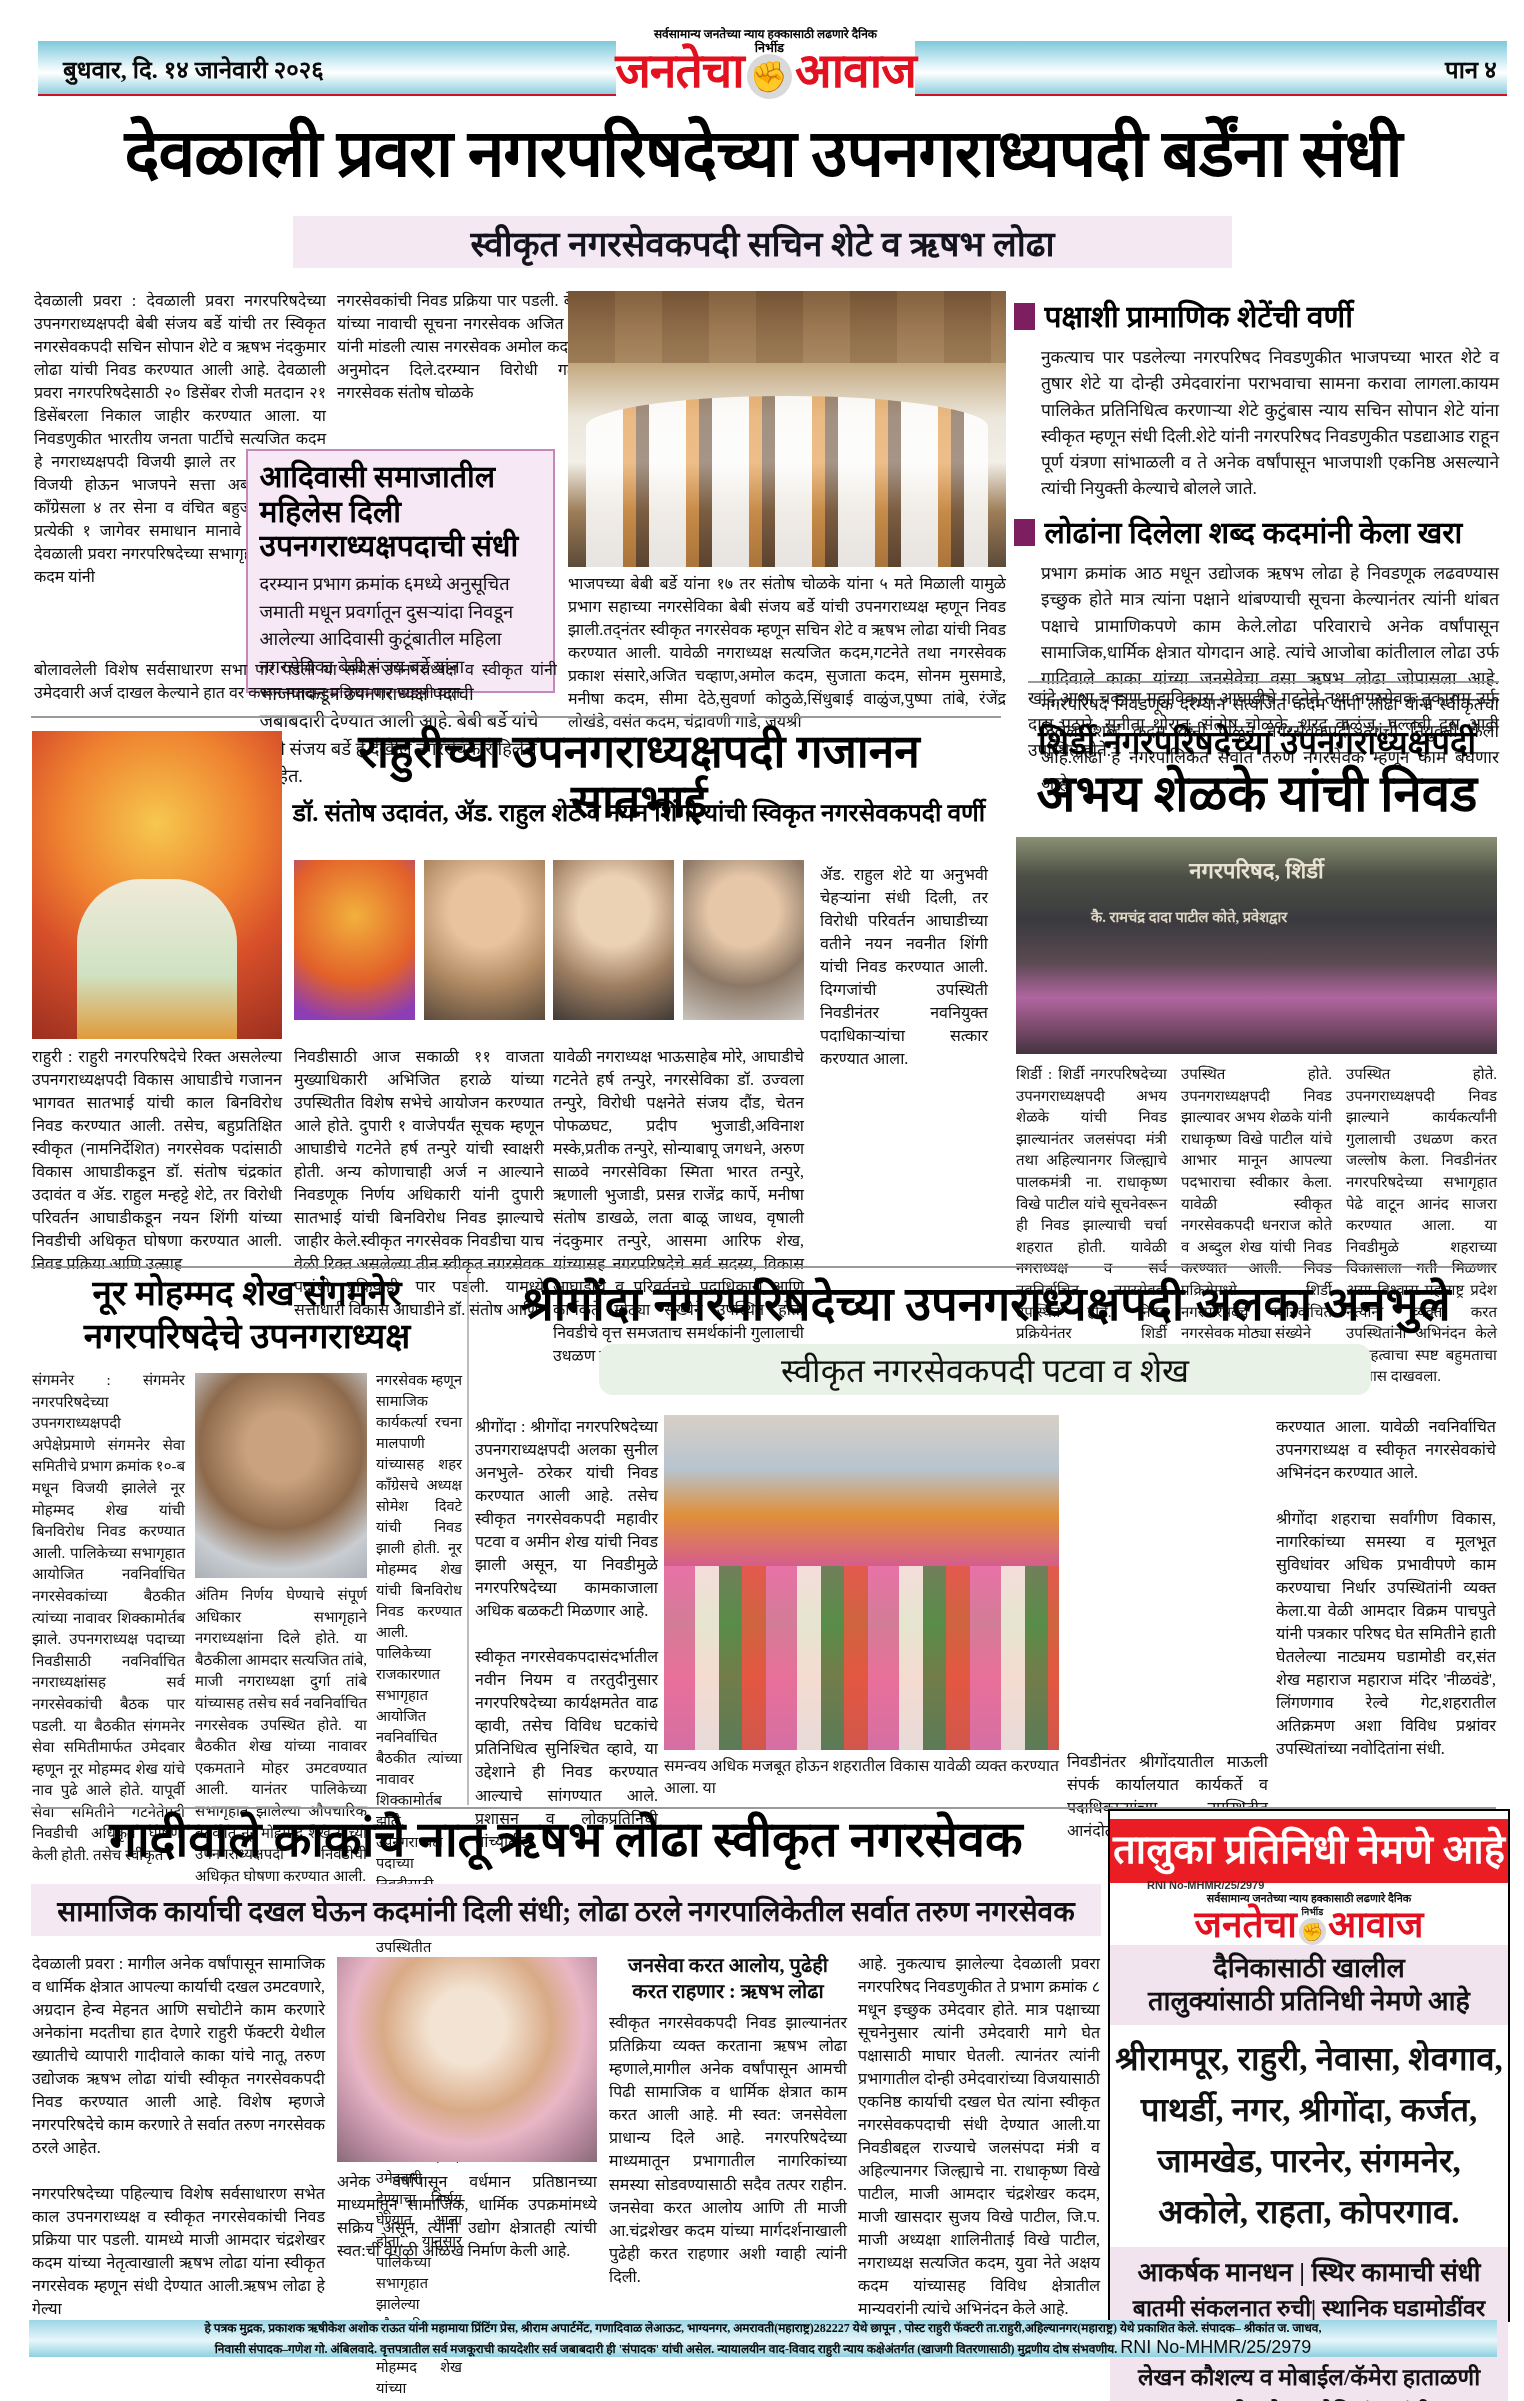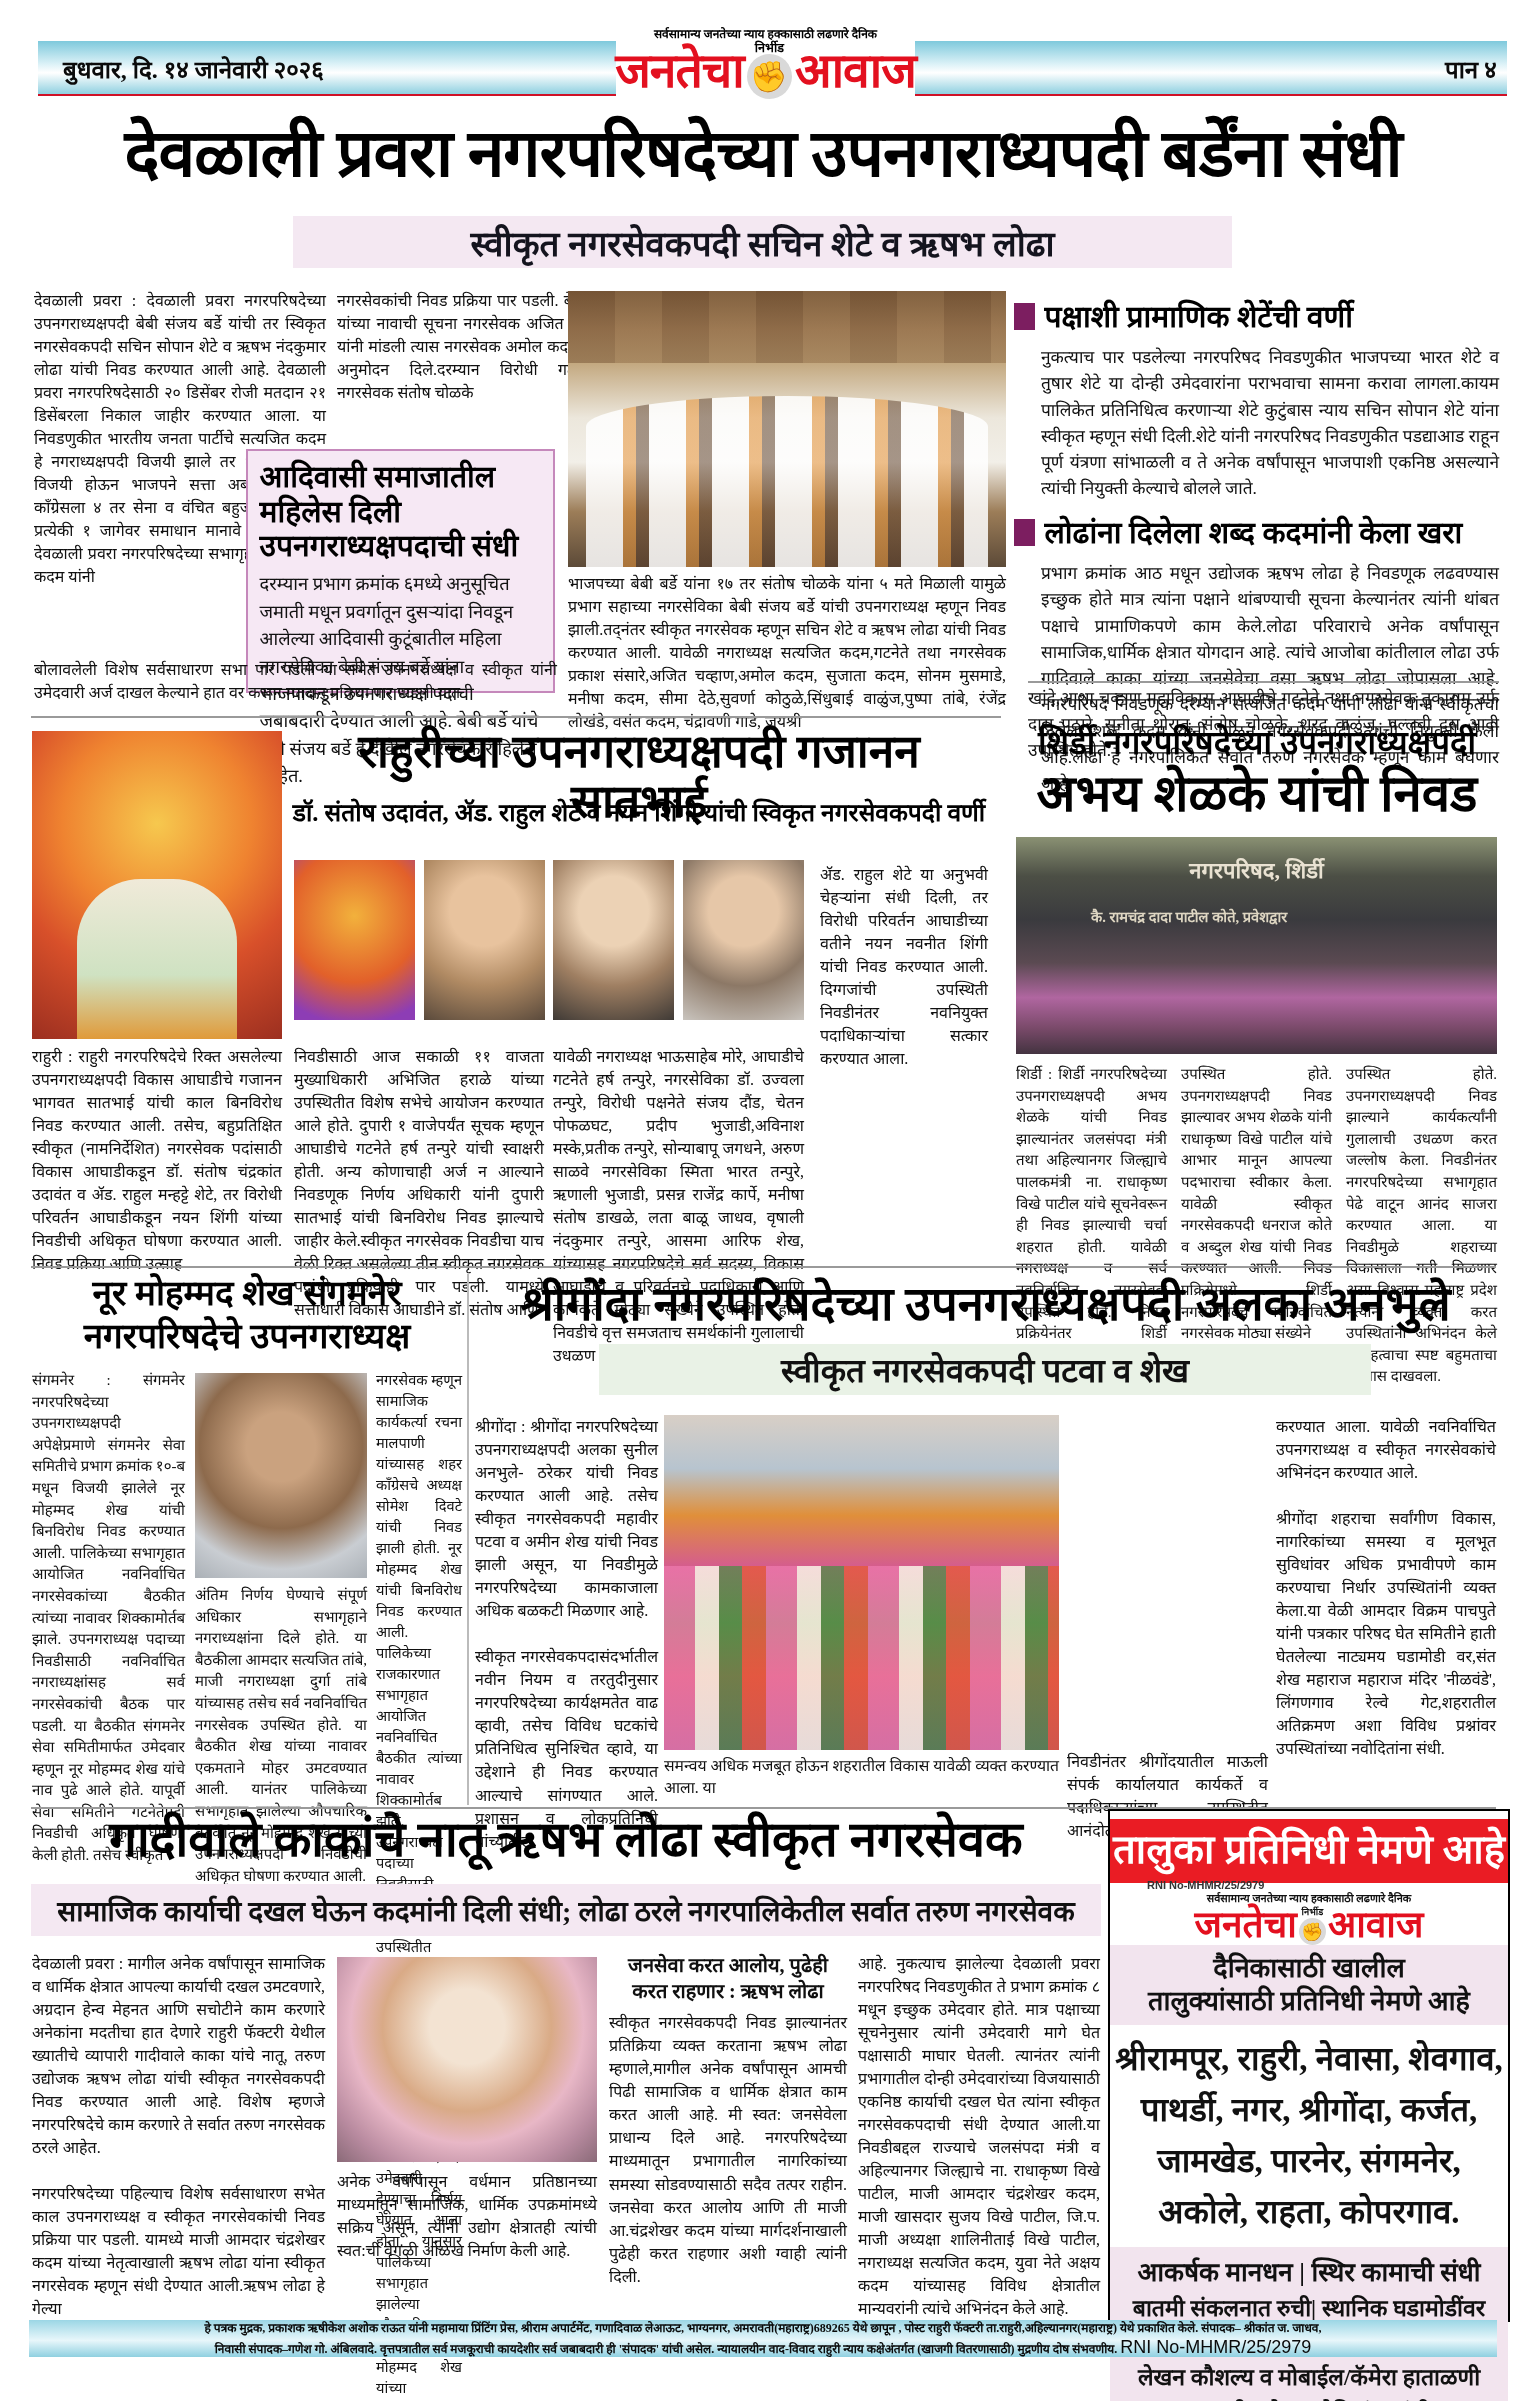--- a/index.html
+++ b/index.html
@@ -157,21 +157,21 @@
   <div class="secthead" style="left:31px;top:1318px;width:432px;font-size:35px;">नगरपरिषदेचे उपनगराध्यक्ष</div>
   <div class="col serifc" style="left:32px;top:1370px;width:153px;height:434px;font-size:15px;">संगमनेर : संगमनेर नगरपरिषदेच्या उपनगराध्यक्षपदी अपेक्षेप्रमाणे संगमनेर सेवा समितीचे प्रभाग क्रमांक १०-ब मधून विजयी झालेले नूर मोहम्मद शेख यांची बिनविरोध निवड करण्यात आली. पालिकेच्या सभागृहात आयोजित नवनिर्वाचित नगरसेवकांच्या बैठकीत त्यांच्या नावावर शिक्कामोर्तब झाले. उपनगराध्यक्ष पदाच्या निवडीसाठी नवनिर्वाचित नगराध्यक्षांसह सर्व नगरसेवकांची बैठक पार पडली. या बैठकीत संगमनेर सेवा समितीमार्फत उमेदवार म्हणून नूर मोहम्मद शेख यांचे नाव पुढे आले होते. यापूर्वी सेवा समितीने गटनेतेपदी निवडीची अधिकृत घोषणा केली होती. तसेच स्वीकृत</div>
   <div class="photo" style="left:195px;top:1373px;width:172px;height:205px;
        background:radial-gradient(circle at 50% 36%,#caa27f 22%,#8d6a4c 52%,#c9cdd2 78%,#aab0b6 100%);"></div>
   <div class="col serifc" style="left:195px;top:1585px;width:172px;height:220px;font-size:15px;">अंतिम निर्णय घेण्याचे संपूर्ण अधिकार सभागृहाने नगराध्यक्षांना दिले होते. या बैठकीला आमदार सत्यजित तांबे, माजी नगराध्यक्षा दुर्गा तांबे यांच्यासह तसेच सर्व नवनिर्वाचित नगरसेवक उपस्थित होते. या बैठकीत शेख यांच्या नावावर एकमताने मोहर उमटवण्यात आली. यानंतर पालिकेच्या सभागृहात झालेल्या औपचारिक बैठकीत नूर मोहम्मद शेख यांच्या उपनगराध्यक्षपदी निवडीची अधिकृत घोषणा करण्यात आली.</div>
   <div class="col serifc" style="left:376px;top:1370px;width:86px;height:434px;font-size:14.6px;">नगरसेवक म्हणून सामाजिक कार्यकर्त्या रचना मालपाणी यांच्यासह शहर काँग्रेसचे अध्यक्ष सोमेश दिवटे यांची निवड झाली होती. नूर मोहम्मद शेख यांची बिनविरोध निवड करण्यात आली. पालिकेच्या राजकारणात सभागृहात आयोजित नवनिर्वाचित बैठकीत त्यांच्या नावावर शिक्कामोर्तब झाले. उपनगराध्यक्ष पदाच्या निवडीसाठी माजी आमदार यांच्या उपस्थितीत नवनिर्वाचित नगराध्यक्षांसह सर्व नगरसेवकांची बैठक पार पडली. या बैठकीत संगमनेर सेवा समितीच्या उमेदवारास उपनगराध्यक्षपदी उमेदवारी देण्याचा निर्णय घेण्यात आला होता. यानुसार पालिकेच्या सभागृहात झालेल्या औपचारिक बैठकीत नूर मोहम्मद शेख यांच्या उपनगराध्यक्षपदी निवडीची अधिकृत घोषणा करण्यात आली.</div>
 
   <div class="vrule" style="left:467px;top:1274px;height:531px;"></div>
 
   <div class="secthead" style="left:473px;top:1279px;width:1025px;font-size:47px;">श्रीगोंदा नगरपरिषदेच्या उपनगराध्यक्षपदी अलका अनभुले</div>
-  <div class="greenband" style="left:599px;top:1344px;width:772px;height:51px;font-size:33px;font-weight:bold;">स्वीकृत नगरसेवकपदी पटवा व शेख</div>
+  <div class="greenband" style="left:599px;top:1344px;width:772px;height:51px;font-size:33px;font-weight:normal;border-radius:14px;">स्वीकृत नगरसेवकपदी पटवा व शेख</div>
   <div class="col" style="left:475px;top:1415px;width:183px;height:390px;white-space:pre-line;">श्रीगोंदा : श्रीगोंदा नगरपरिषदेच्या उपनगराध्यक्षपदी अलका सुनील अनभुले- ठरेकर यांची निवड करण्यात आली आहे. तसेच स्वीकृत नगरसेवकपदी महावीर पटवा व  अमीन शेख यांची निवड झाली असून, या निवडीमुळे नगरपरिषदेच्या कामकाजाला अधिक बळकटी मिळणार आहे.
 
 स्वीकृत नगरसेवकपदासंदर्भातील नवीन नियम व तरतुदीनुसार नगरपरिषदेच्या कार्यक्षमतेत वाढ व्हावी, तसेच विविध घटकांचे प्रतिनिधित्व सुनिश्चित व्हावे, या उद्देशाने ही निवड करण्यात आल्याचे सांगण्यात आले. प्रशासन व लोकप्रतिनिधी यांच्यातील</div>
   <div class="photo" style="left:664px;top:1415px;width:395px;height:335px;
        background:linear-gradient(180deg,#d8cfc6 0%,#b7c4cf 16%,#e08f3a 30%,#d45a92 46%,#6f8f4e 62%,#d94e54 78%,#7a4a8a 100%);">
     <div style="position:absolute;left:0;bottom:0;width:100%;height:55%;background:
          repeating-linear-gradient(90deg,rgba(236,120,170,.8) 0 31px,rgba(250,244,230,.85) 31px 55px,rgba(80,140,70,.75) 55px 78px,rgba(230,90,60,.8) 78px 102px);"></div>
   </div>
   <div class="caption" style="left:664px;top:1755px;width:395px;height:50px;">समन्वय अधिक मजबूत होऊन शहरातील विकास यावेळी व्यक्त करण्यात आला. या</div>
   <div class="col" style="left:1067px;top:1750px;width:201px;height:152px;">निवडीनंतर श्रीगोंदयातील माऊली संपर्क कार्यालयात कार्यकर्ते व पदाधिकाऱ्यांच्या उपस्थितीत आनंदोत्सव साजरा</div>
@@ -217,21 +217,21 @@
     <div class="ad-pink2">
       <div style="font-size:26px;">आकर्षक मानधन | स्थिर कामाची संधी</div>
       <div>बातमी संकलनात रुची| स्थानिक घडामोडींवर पकड</div>
       <div>लेखन कौशल्य व मोबाईल/कॅमेरा हाताळणी</div>
       <div>अनुभवी तसेच नवोदितांना संधी.</div>
     </div>
 
   </div>
 
   <div class="footband">
-    <div class="f1">हे पत्रक मुद्रक, प्रकाशक ऋषीकेश अशोक राऊत यांनी महामाया प्रिंटिंग प्रेस, श्रीराम अपार्टमेंट, गणादिवाळ लेआऊट, भाग्यनगर, अमरावती(महाराष्ट्र)689265  येथे छापून , पोस्ट राहुरी फॅक्टरी  ता.राहुरी,अहिल्यानगर(महाराष्ट्र) येथे प्रकाशित केले.  संपादक–    श्रीकांत ज. जाधव,</div>
+    <div class="f1">हे पत्रक मुद्रक, प्रकाशक ऋषीकेश अशोक राऊत यांनी महामाया प्रिंटिंग प्रेस, श्रीराम अपार्टमेंट, गणादिवाळ लेआऊट, भाग्यनगर, अमरावती(महाराष्ट्र)282227  येथे छापून , पोस्ट राहुरी फॅक्टरी  ता.राहुरी,अहिल्यानगर(महाराष्ट्र) येथे प्रकाशित केले.  संपादक–    श्रीकांत ज. जाधव,</div>
     <div class="f2">
       <span>निवासी संपादक–गणेश गो. अंबिलवादे.  वृत्तपत्रातील सर्व मजकूराची कायदेशीर सर्व जबाबदारी ही 'संपादक' यांची असेल. न्यायालयीन वाद-विवाद राहुरी न्याय कक्षेअंतर्गत (खाजगी वितरणासाठी) मुद्रणीय दोष संभवणीय.</span>
       <span class="rni">RNI No-MHMR/25/2979</span>
     </div>
   </div>
 
 </div>
 
 
 </body></html>

